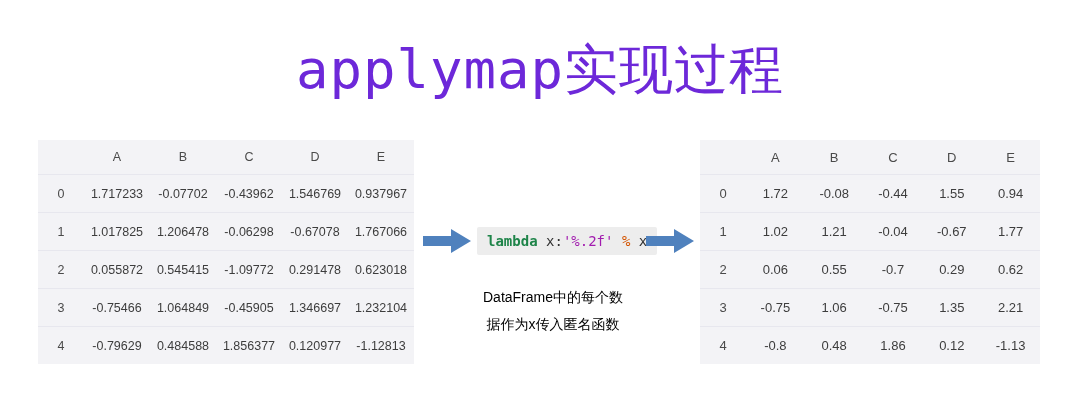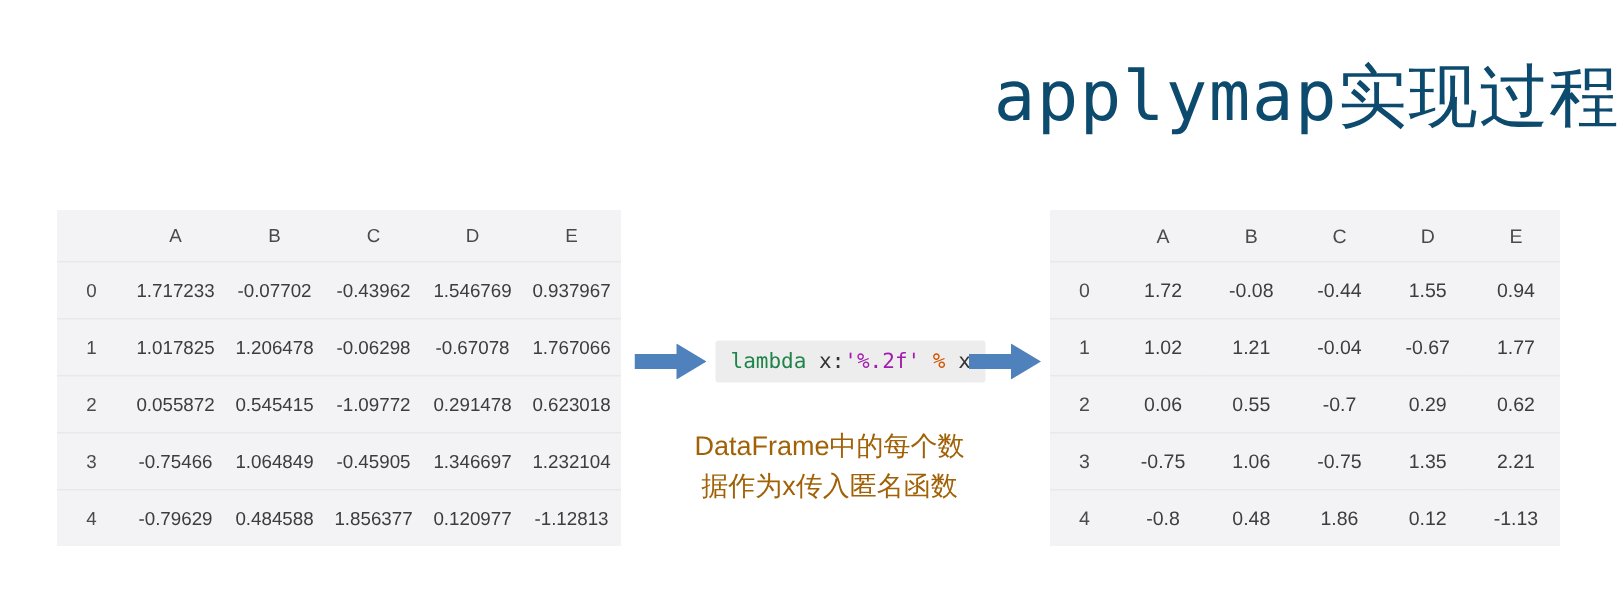--- a/index.html
+++ b/index.html
@@ -2,22 +2,22 @@
 <html><head>
 <meta charset="utf-8">
 <style>
   html,body{margin:0;padding:0;background:#ffffff;}
   .canvas{
     position:relative;width:1080px;height:403px;background:#ffffff;
     font-family:"Liberation Sans", sans-serif;overflow:hidden;
   }
   .page-title{
     position:absolute;top:34px;left:0;width:100%;
-    text-align:right;color:#0c4a6e;font-weight:400;margin:0;
-    font-size:46px;letter-spacing:1px;
+    text-align:center;color:#6d28d9;font-weight:400;margin:0;
+    font-size:54px;letter-spacing:1px;
   }
   .title-code{font-family:"DejaVu Sans Mono", monospace;}
   .title-zh{font-family:"Liberation Sans", sans-serif;}
 
   table.df{
     position:absolute;top:140px;border-collapse:collapse;
     background:#f3f3f6;color:#3d3d3d;
   }
   table.df th, table.df td{
     font-weight:400;text-align:center;padding:0 6px;
@@ -35,27 +35,27 @@
   #arrow-1{left:423px;top:229px;}
   #arrow-2{left:646px;top:229px;}
 
   .code-box{
     position:absolute;left:477px;top:227px;height:28px;
     background:#ededed;border-radius:2px;
     display:flex;align-items:center;padding:0 10px;
     font-family:"DejaVu Sans Mono", monospace;font-size:14px;color:#333;
     white-space:pre;
   }
-  .code-kw{color:#1e8449;font-weight:400;}
+  .code-kw{color:#1e8449;font-weight:700;}
   .code-str{color:#a21caf;}
   .code-op{color:#d35400;}
 
   .caption{
     position:absolute;left:437px;top:284px;width:232px;
-    text-align:center;font-size:18px;line-height:27px;color:#a16207;
+    text-align:center;font-size:14px;line-height:27px;color:#000000;
   }
 </style>
 </head>
 <body>
 
 <div class="canvas">
 
   <h1 class="page-title"><span class="title-code">applymap</span><span class="title-zh">实现过程</span></h1>
 
   <table class="df" id="left-table">

